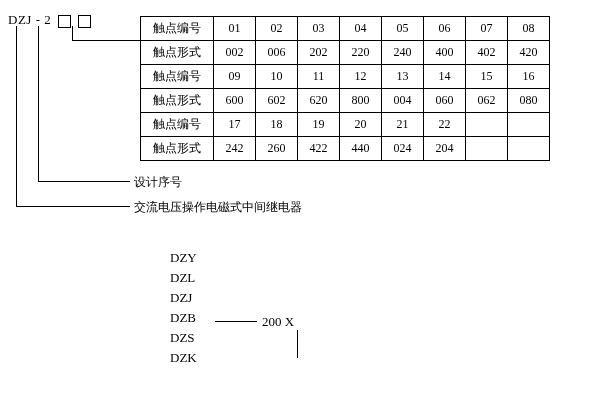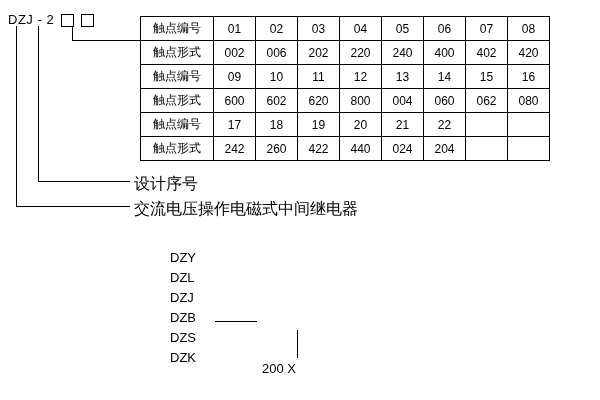--- a/index.html
+++ b/index.html
@@ -12,20 +12,21 @@
     background: #ffffff;
     font-family: "Liberation Sans", sans-serif;
     color: #000000;
     position: relative;
     overflow: hidden;
   }
   #root {
     position: relative;
     width: 600px;
     height: 400px;
+    font-family: Liberation Serif, serif;
   }
 
   
   .code-label {
     position: absolute;
     left: 8px;
     top: 12px;
     font-size: 13px;
     letter-spacing: 0.5px;
     white-space: nowrap;
@@ -68,42 +69,41 @@
   
   .leader {
     position: absolute;
     background: #000;
   }
   .h-line { height: 1px; }
   .v-line { width: 1px; }
 
   .note {
     position: absolute;
-    font-size: 16px;
+    font-size: 12px;
     white-space: nowrap;
   }
 
   
   .family {
     position: absolute;
     left: 170px;
     top: 248px;
     font-size: 13px;
     line-height: 20px;
   }
   .family div {
     height: 20px;
   }
   .suffix {
     position: absolute;
     left: 236px;
     top: 314px;
     font-size: 13px;
     white-space: nowrap;
-    margin-top: 47px;
   }
   .suffix-note {
     position: absolute;
     left: 255px;
     top: 355px;
     font-size: 12px;
     white-space: nowrap;
   }
 </style>
 </head>

